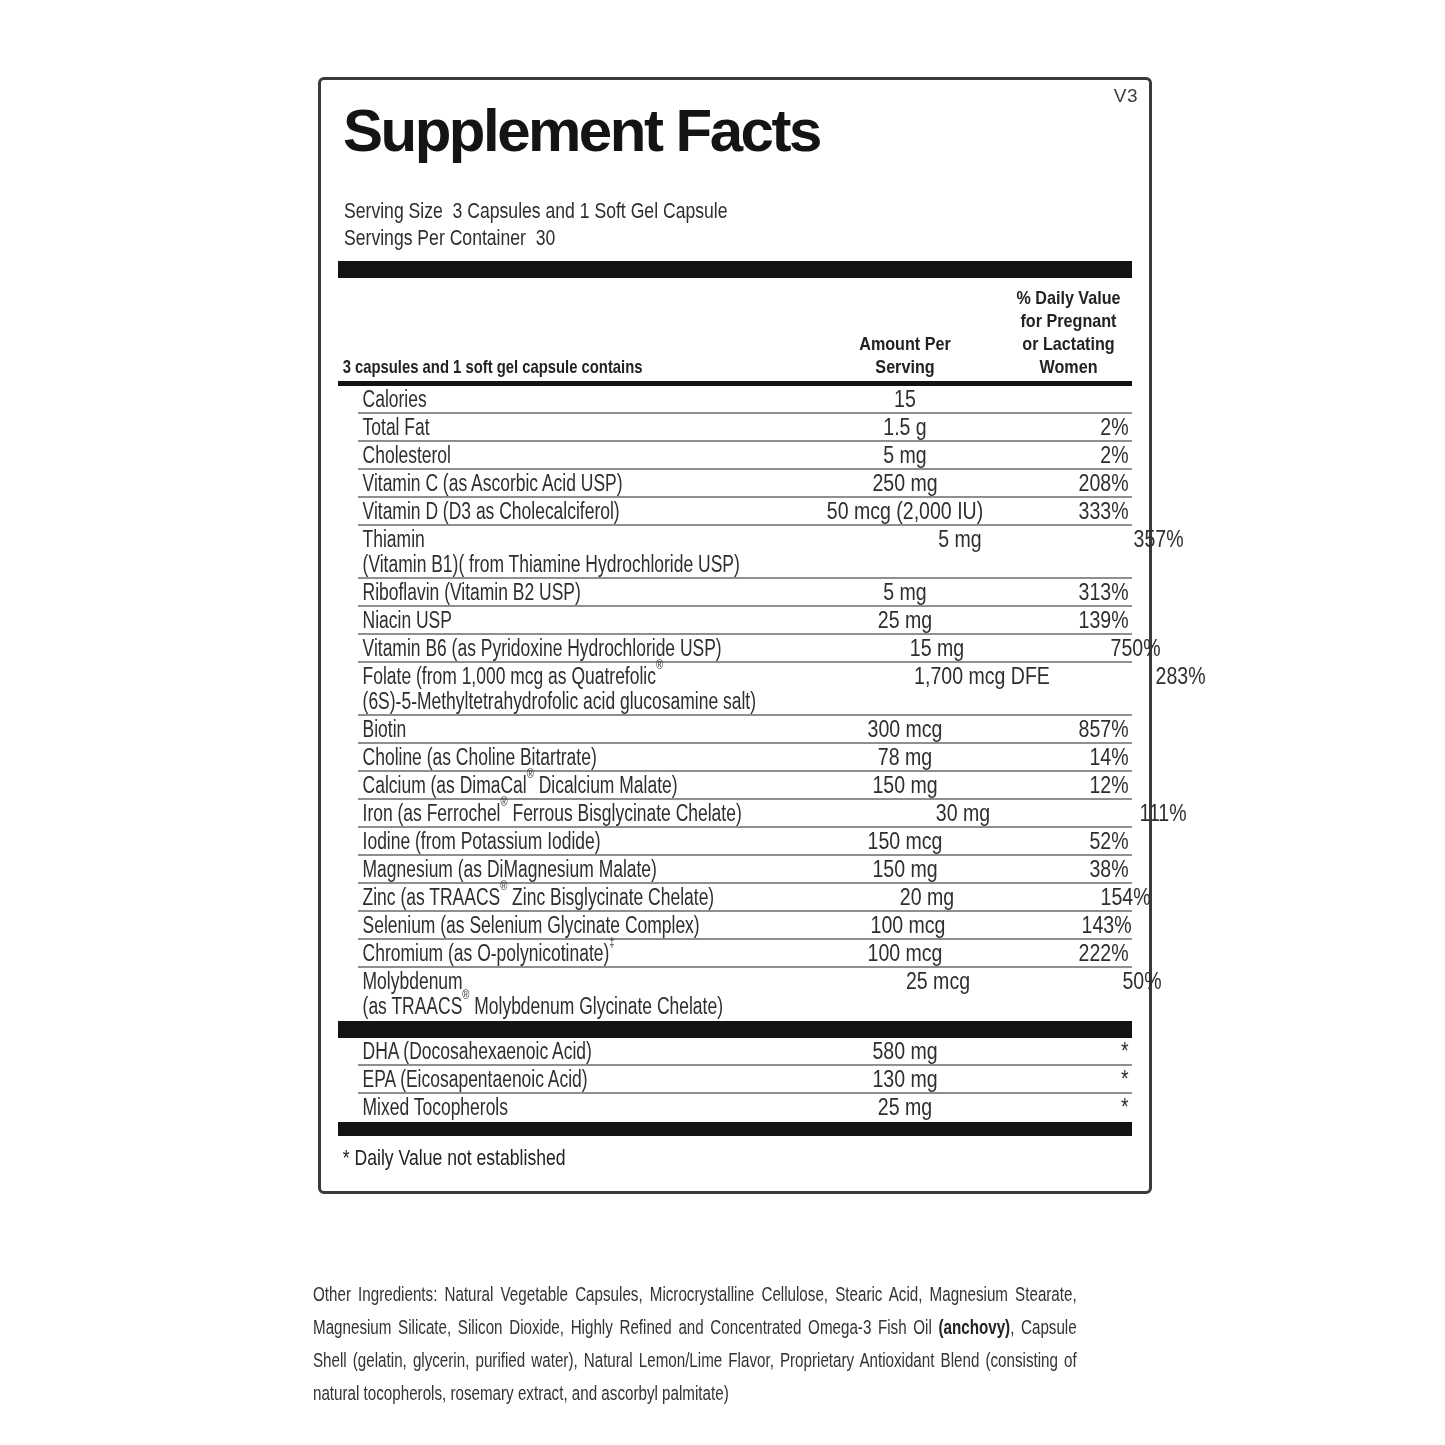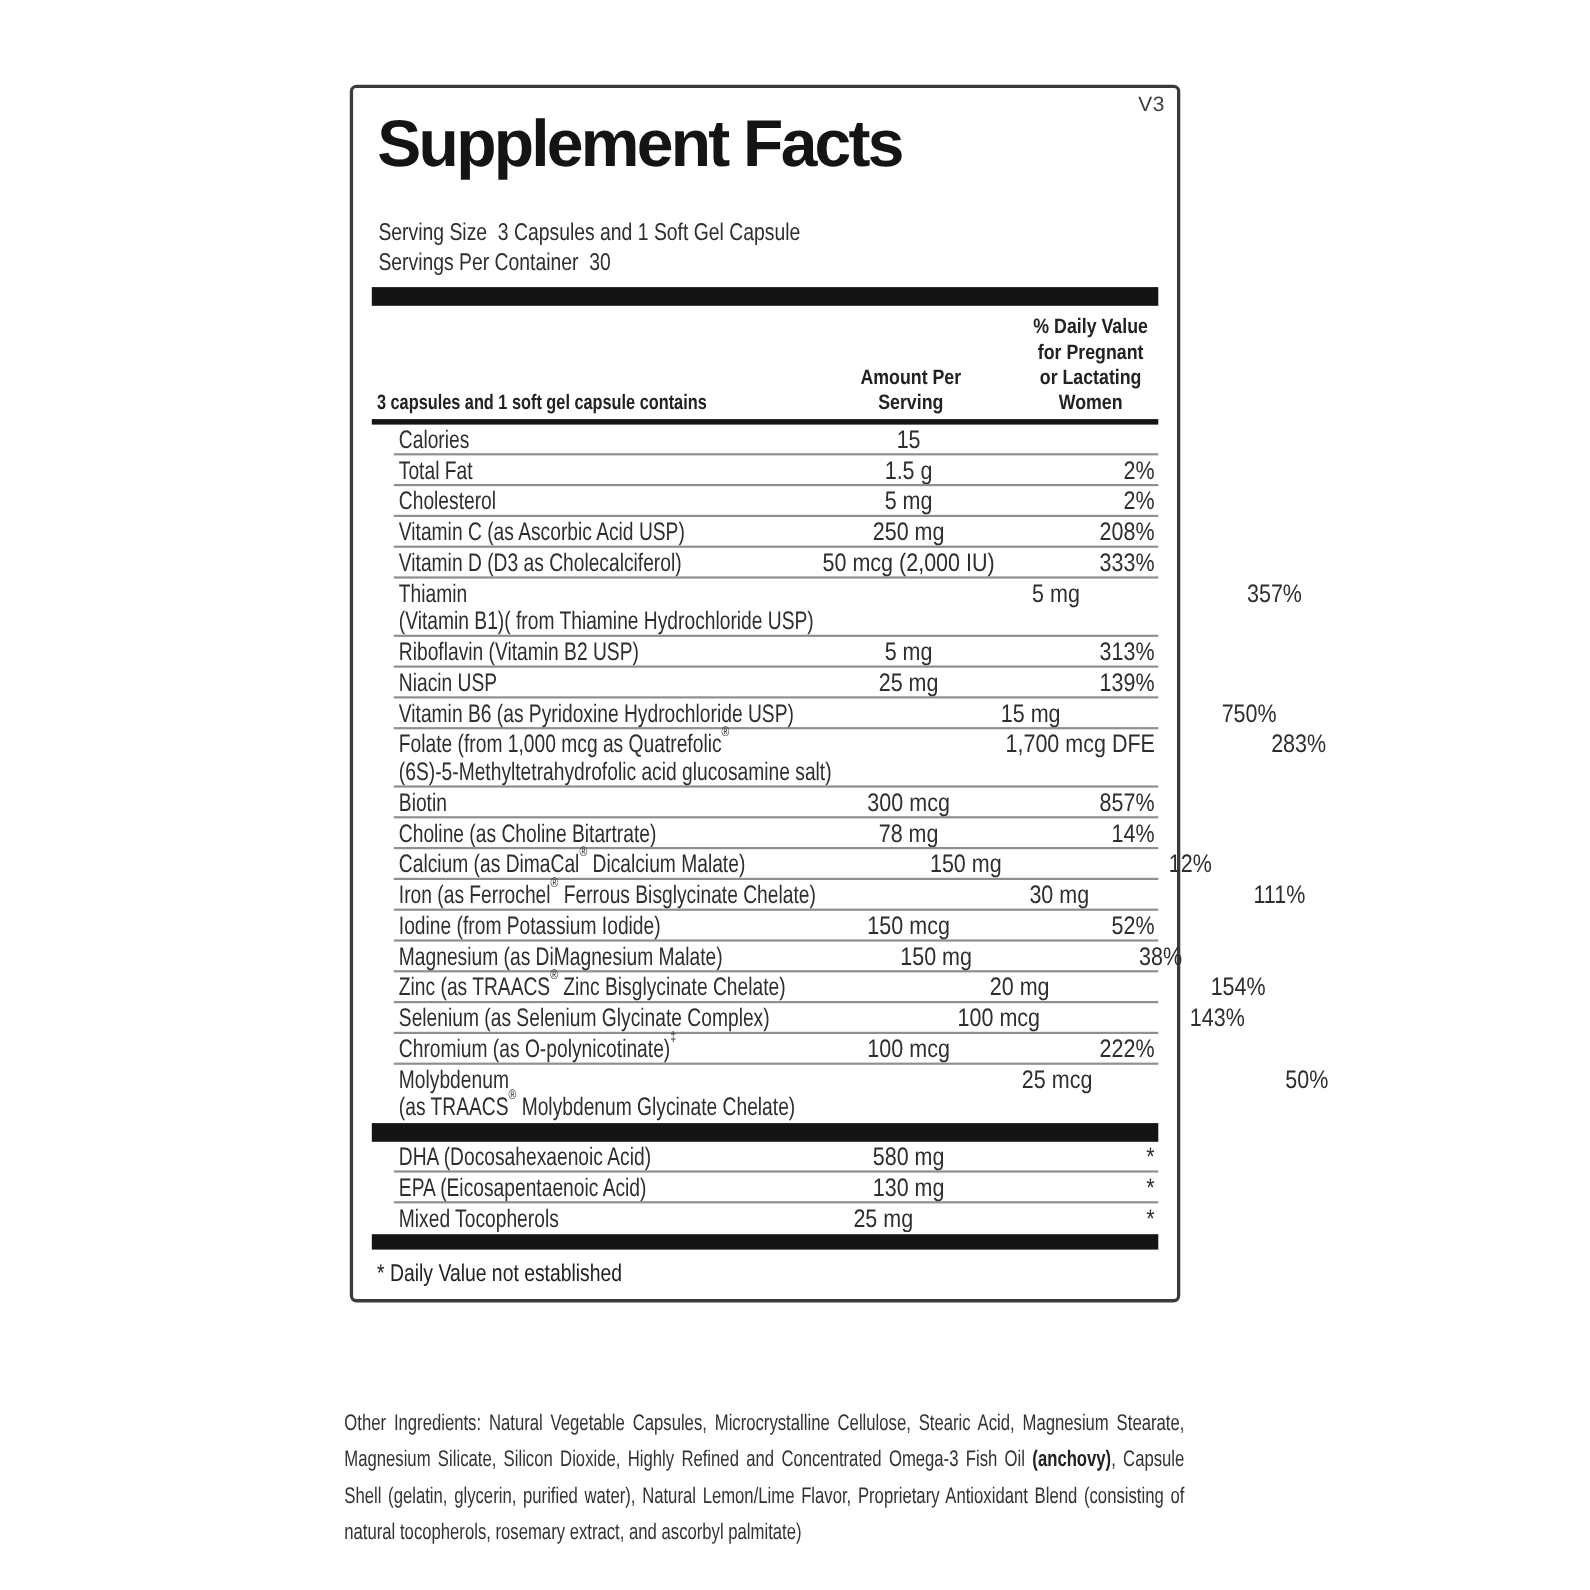--- a/index.html
+++ b/index.html
@@ -10,24 +10,24 @@
     --paper:#ffffff;
   }
   *{margin:0;padding:0;box-sizing:border-box;}
   html,body{background:var(--paper);}
   body{
     width:1445px;height:1445px;overflow:hidden;position:relative;
     font-family:"Liberation Sans","DejaVu Sans",sans-serif;
     color:var(--ink);
   }
   .label-box{
-    position:absolute;left:318px;top:77px;width:755px;
+    position:absolute;left:318px;top:77px;width:834px;
     border:3px solid var(--border);border-radius:6px;
     background:var(--paper);
-    padding:12px 17px 4px;
+    padding:12px 17px 14px;
   }
   .version{
     position:absolute;top:5px;right:11px;
     font-size:19px;color:#3d3d3d;letter-spacing:.5px;
   }
   .title{
     font-size:60px;font-weight:bold;line-height:.98;
     letter-spacing:-2.5px;color:var(--black);
     padding:10px 0 0 5px;white-space:nowrap;
   }
@@ -47,21 +47,21 @@
   }
   .h-left{padding-left:6px;white-space:nowrap;transform:scaleX(.78);transform-origin:0 100%;}
   .h-amount{text-align:center;white-space:pre-line;transform:scaleX(.85);transform-origin:50% 100%;}
   .h-dv{text-align:center;white-space:pre-line;transform:scaleX(.85);transform-origin:50% 100%;}
   .header-rule{height:5px;background:var(--black);}
   .row{
     display:grid;grid-template-columns:1fr 200px 127px;
     align-items:start;border-bottom:2px solid var(--rule);
     padding:1px 0 0;font-size:23px;line-height:25px;margin-left:20px;
   }
-  #main-rows .row:last-child,#omega-rows .row:last-child{border-bottom:none;gap:23px;}
+  #main-rows .row:last-child,#omega-rows .row:last-child{border-bottom:none;}
   .cell.name{padding-left:6px;white-space:pre;transform:scaleX(.76);transform-origin:0 0;}
   .cell.amount{text-align:center;white-space:nowrap;transform:scaleX(.85);transform-origin:50% 0;}
   .cell.dv{text-align:right;padding-right:4px;white-space:nowrap;transform:scaleX(.85);transform-origin:100% 0;}
   sup{font-size:.55em;line-height:0;position:relative;top:-.5em;}
   .footnote{
     font-size:22px;padding:9px 0 6px 6px;white-space:pre-wrap;
     transform:scaleX(.8);transform-origin:0 0;color:#222;
   }
   .other-ingredients{
     position:absolute;left:313px;top:1277px;width:1032px;

